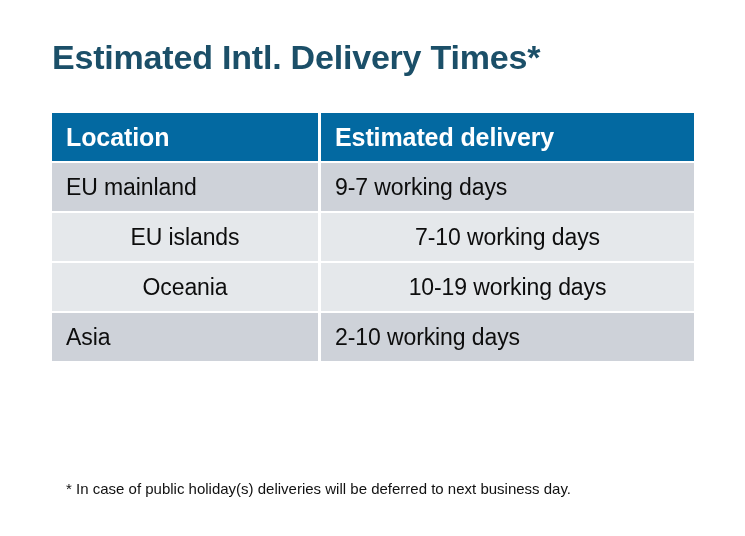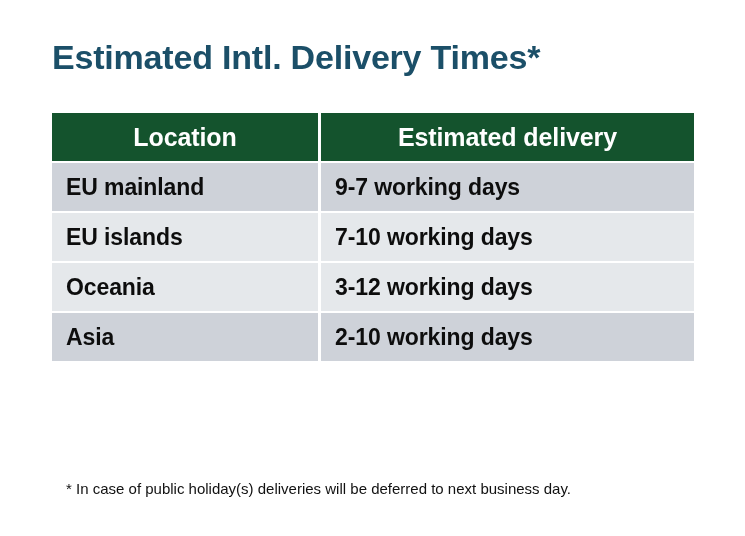--- a/index.html
+++ b/index.html
@@ -48,42 +48,41 @@
   }
   .delivery-table col.col-location { width: 266px; }
   .delivery-table col.col-delivery { width: 373px; }
 
   .delivery-table th,
   .delivery-table td {
     padding: 0 14px;
     height: 48px;
     vertical-align: middle;
     text-align: left;
-    font-weight: bold;
+    font-weight: normal;
     box-sizing: border-box;
     overflow: hidden;
     white-space: nowrap;
   }
 
   .delivery-table thead th {
-    background: #14532d;
+    background: #0369a1;
     color: #ffffff;
     font-size: 25px;
     font-weight: bold;
     letter-spacing: -0.1px;
-    text-align: center;
   }
 
   .delivery-table tbody td {
     font-size: 23px;
     color: #0d0d0d;
     letter-spacing: -0.1px;
   }
   .delivery-table tbody tr.row-shade-dark td { background: #ced2d9; }
-  .delivery-table tbody tr.row-shade-light td { background: #e5e8eb; }
+  .delivery-table tbody tr.row-shade-light td { background: #e5e8eb; text-align: center; }
 
   
   .footnote {
     position: absolute;
     left: 66px;
     top: 479px;
     font-size: 15px;
     line-height: 20px;
     color: #111111;
     white-space: nowrap;
@@ -112,21 +111,21 @@
       <tr class="row-shade-dark">
         <td>EU mainland</td>
         <td>9-7 working days</td>
       </tr>
       <tr class="row-shade-light">
         <td>EU islands</td>
         <td>7-10 working days</td>
       </tr>
       <tr class="row-shade-light">
         <td>Oceania</td>
-        <td>3-12 working days</td>
+        <td>10-19 working days</td>
       </tr>
       <tr class="row-shade-dark">
         <td>Asia</td>
         <td>2-10 working days</td>
       </tr>
     </tbody>
   </table>
 
   <div class="footnote">* In case of public holiday(s) deliveries will be deferred to next business day.</div>
 

